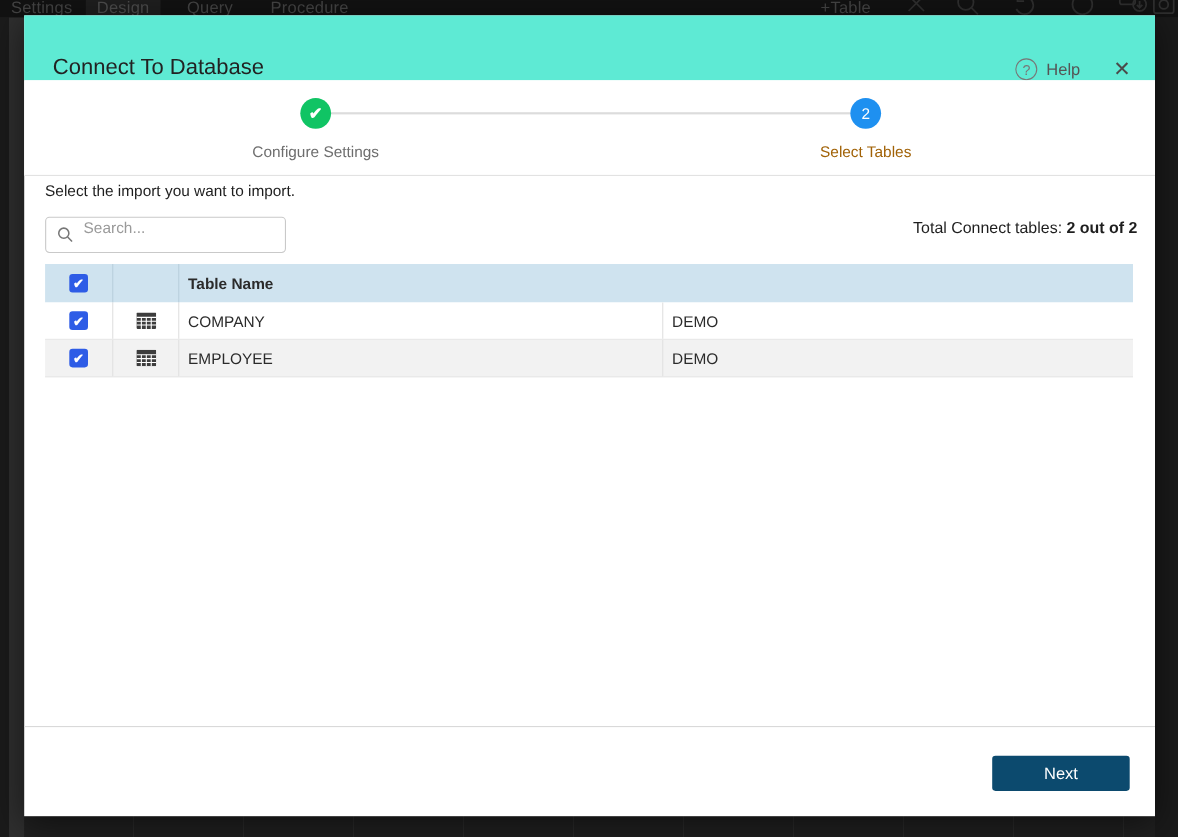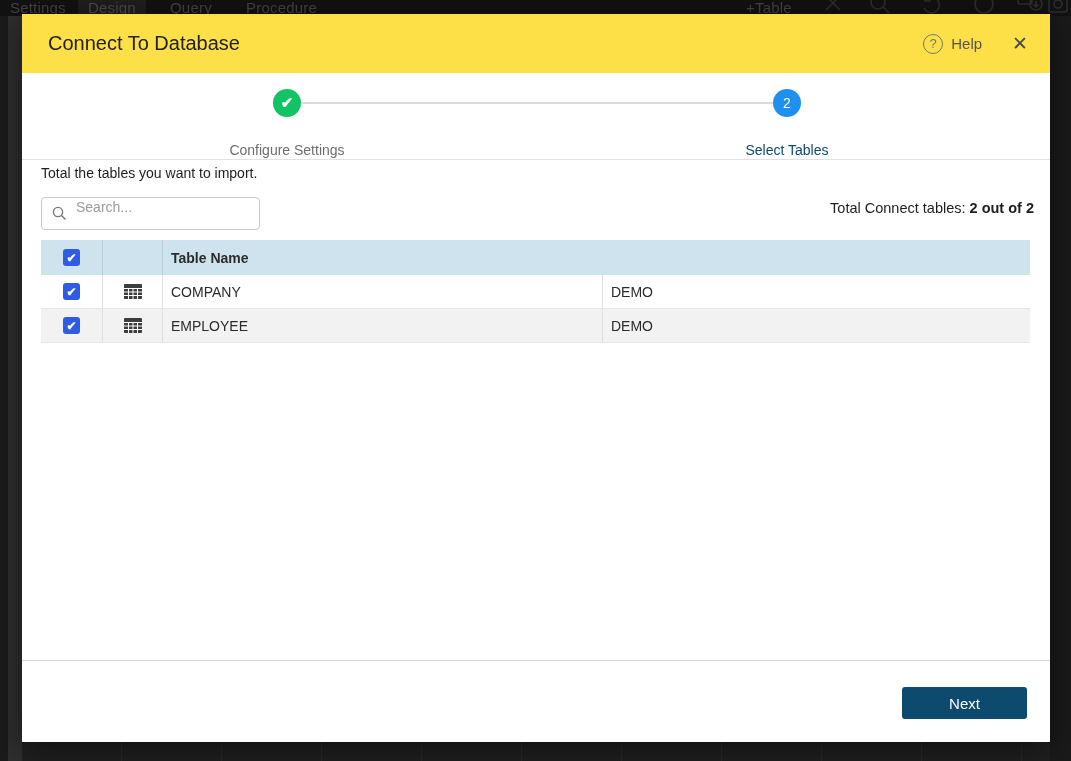--- a/index.html
+++ b/index.html
@@ -32,21 +32,21 @@
     position:absolute; left:22px; right:21px; top:742px; bottom:0;
     background:repeating-linear-gradient(to right,#202020 0 99px,#2a2a2a 99px 100px);
   }
   
   .modal {
     position:absolute; left:22px; top:14px; width:1028px; height:728px;
     background:#ffffff; box-shadow:0 6px 30px rgba(0,0,0,.55);
   }
   .modal-header {
     position:absolute; top:0; left:0; right:0; height:59px;
-    background:#fde047; display:flex; align-items:center;gap:31px;
+    background:#5eead4; display:flex; align-items:flex-end;gap:31px;
   }
   .modal-title { font-size:20px; color:#222; margin-left:26px; font-weight:400; }
   .header-right { margin-left:auto; display:flex; align-items:center; gap:10px; margin-right:22px; }
   .help-btn { display:flex; align-items:center; gap:8px; cursor:pointer; }
   .help-circle {
     width:20px; height:20px; border:1.5px solid #777; border-radius:50%;
     display:flex; align-items:center; justify-content:center;
     font-size:13px; color:#777;
   }
   .help-label { font-size:15px; color:#555; }
@@ -57,23 +57,23 @@
     background:#fff; border-bottom:1px solid #e2e2e2;
   }
   .step-line { position:absolute; left:279px; top:29px; width:472px; height:2px; background:#dcdcdc; }
   .step-circle {
     position:absolute; top:16px; width:28px; height:28px; border-radius:50%;
     display:flex; align-items:center; justify-content:center;
     color:#fff; font-size:14px;
   }
   .step-circle.done  { left:251px; background:#10c464; font-size:15px; font-weight:700; }
   .step-circle.active{ left:751px; background:#1e90f0; }
-  .step-label { position:absolute; top:69px; font-size:14px; color:#6e6e6e; white-space:nowrap; transform:translateX(-50%); }
+  .step-label { position:absolute; top:57px; font-size:14px; color:#6e6e6e; white-space:nowrap; transform:translateX(-50%); }
   .step-label.l1 { left:265px; }
-  .step-label.l2 { left:765px; color:#0c4a6e; }
+  .step-label.l2 { left:765px; color:#a16207; }
   
   .instruction { position:absolute; left:19px; top:151px; font-size:14px; color:#1e1e1e; }
   .search-wrap { position:absolute; left:19px; top:183px; width:219px; height:33px; }
   .search-wrap svg { position:absolute; left:11px; top:9px; }
   .search-input {
     width:100%; height:100%; border:1px solid #c9c9c9; border-radius:4px;
     padding:0 10px 14px 34px; font-size:14px; color:#1d4ed8; outline:none;
     font-family:"Liberation Sans", sans-serif;
   }
   .search-input::placeholder { color:#9a9a9a; }
@@ -173,21 +173,21 @@
   </div>
 
   <div class="stepper">
     <div class="step-line"></div>
     <div class="step-circle done">✔</div>
     <div class="step-circle active">2</div>
     <div class="step-label l1">Configure Settings</div>
     <div class="step-label l2">Select Tables</div>
   </div>
 
-  <div class="instruction">Total the tables you want to import.</div>
+  <div class="instruction">Select the import you want to import.</div>
 
   <div class="search-wrap">
     <svg width="15" height="15" viewBox="0 0 15 15" fill="none" stroke="#777" stroke-width="1.4">
         <circle cx="6" cy="6" r="4.6"></circle>
         <path d="M9.5 9.5 L13.5 13.5"></path>
       </svg>
     <input class="search-input" type="text" placeholder="Search..." style="">
   </div>
 
   <div class="total-selected"><span>Total Connect tables: </span><b>2 out of 2</b></div>

